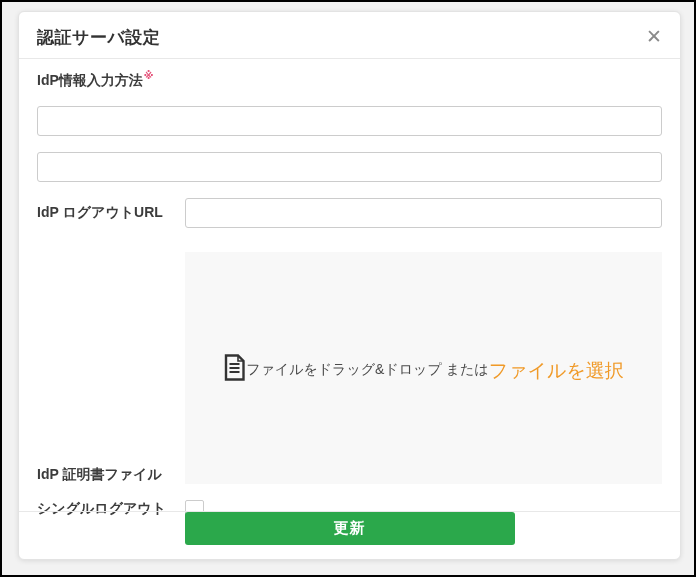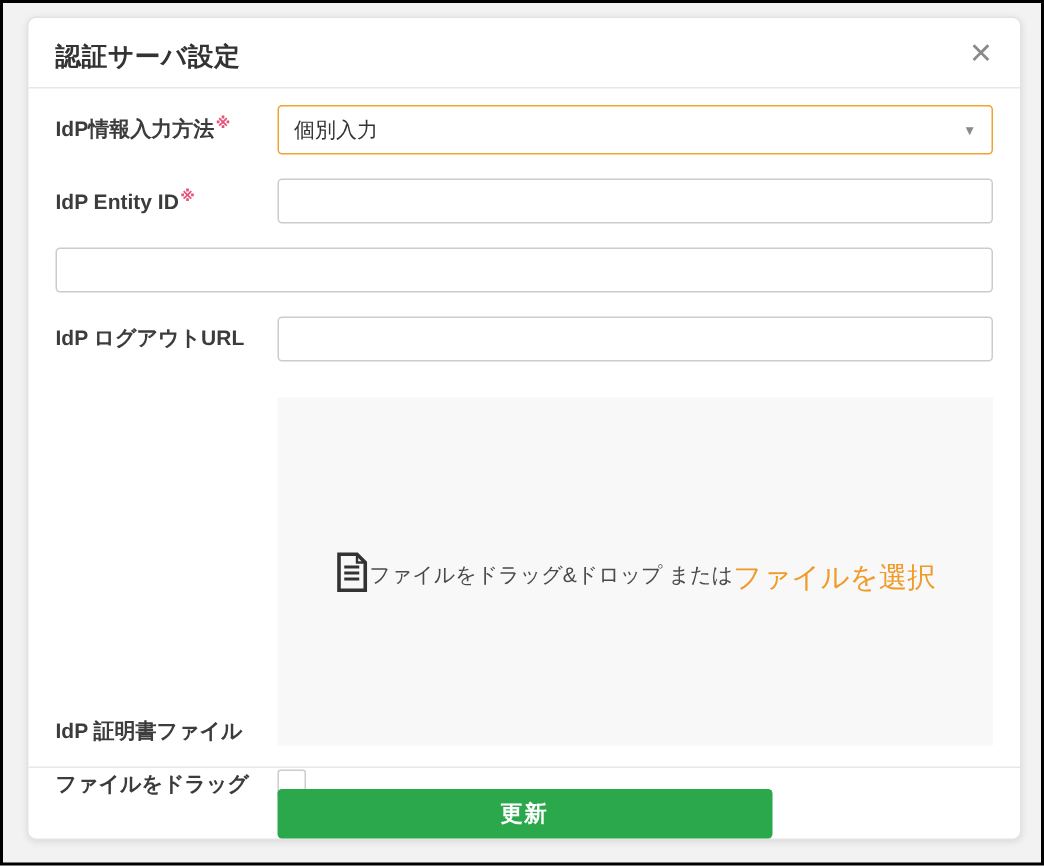--- a/index.html
+++ b/index.html
@@ -129,21 +129,21 @@
     border-radius: 2px;
     background: #ffffff;
     cursor: pointer;
   }
   .dialog-footer {
     position: absolute;
     left: 0; right: 0; bottom: 0;
     height: 48px;
     border-top: 1px solid #e8e8e8;
     display: flex;
-    align-items: flex-end;
+    align-items: flex-start;
     justify-content: center;
   }
   .submit-btn {
     width: 330px;
     height: 33px;
     background: #2ba84b;
     color: #ffffff;
     font-size: 15px;
     font-weight: bold;
     border: none;
@@ -160,28 +160,23 @@
 
   <div class="dialog-header">
     <div class="dialog-title">認証サーバ設定</div>
     <button class="close-btn">✕</button>
   </div>
 
   <div class="dialog-body">
 
     <div class="form-row">
       <div class="row-label"><span>IdP情報入力方法</span><span class="required">※</span></div>
-      <div class="select-box">
-        <span>個別入力</span>
-        <span class="caret">▼</span>
-      </div>
-    </div>
-
-    <div class="form-row">
-      <div class="row-label"><span>IdP Entity ID</span><span class="required">※</span></div>
+    </div>
+
+    <div class="form-row">
       <input type="text" class="text-input" value="" style="">
     </div>
 
     <div class="form-row">
       <input type="text" class="text-input" value="" style="">
     </div>
 
     <div class="form-row" style="margin-bottom:24px;">
       <div class="row-label"><span>IdP ログアウトURL</span></div>
       <input type="text" class="text-input" value="" style="">
@@ -196,21 +191,21 @@
           <line x1="6.5" y1="10" x2="16.5" y2="10" stroke="#333333" stroke-width="2"></line>
           <line x1="6.5" y1="14" x2="16.5" y2="14" stroke="#333333" stroke-width="2"></line>
           <line x1="6.5" y1="18" x2="16.5" y2="18" stroke="#333333" stroke-width="2"></line>
         </svg>
         <div class="dz-text">ファイルをドラッグ&amp;ドロップ または</div>
         <div class="dz-link">ファイルを選択</div>
       </div>
     </div>
 
     <div class="form-row">
-      <div class="row-label"><span>ファイルをドラッグ</span></div>
+      <div class="row-label"><span>シングルログアウト</span></div>
       <div class="checkbox"></div>
     </div>
 
   </div>
 
   <div class="dialog-footer">
     <button class="submit-btn">更新</button>
   </div>
 
 </div>

